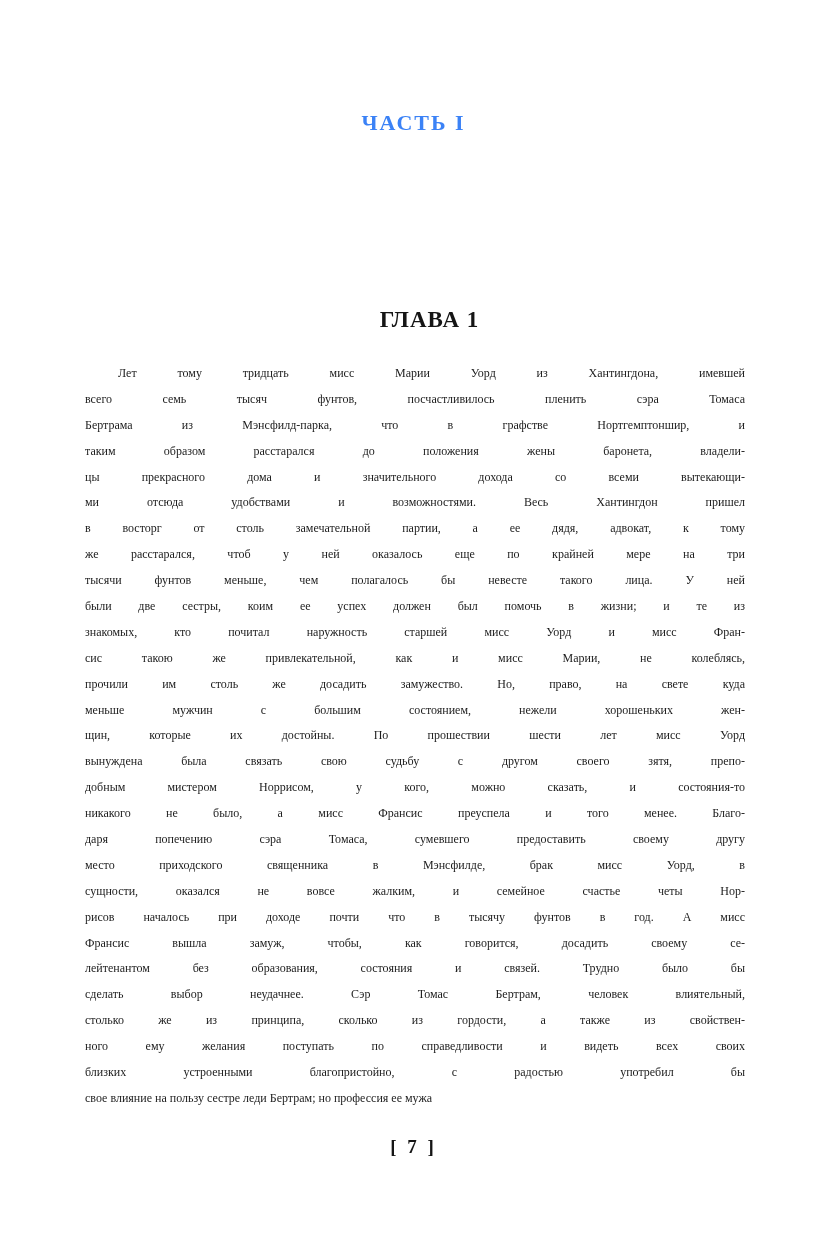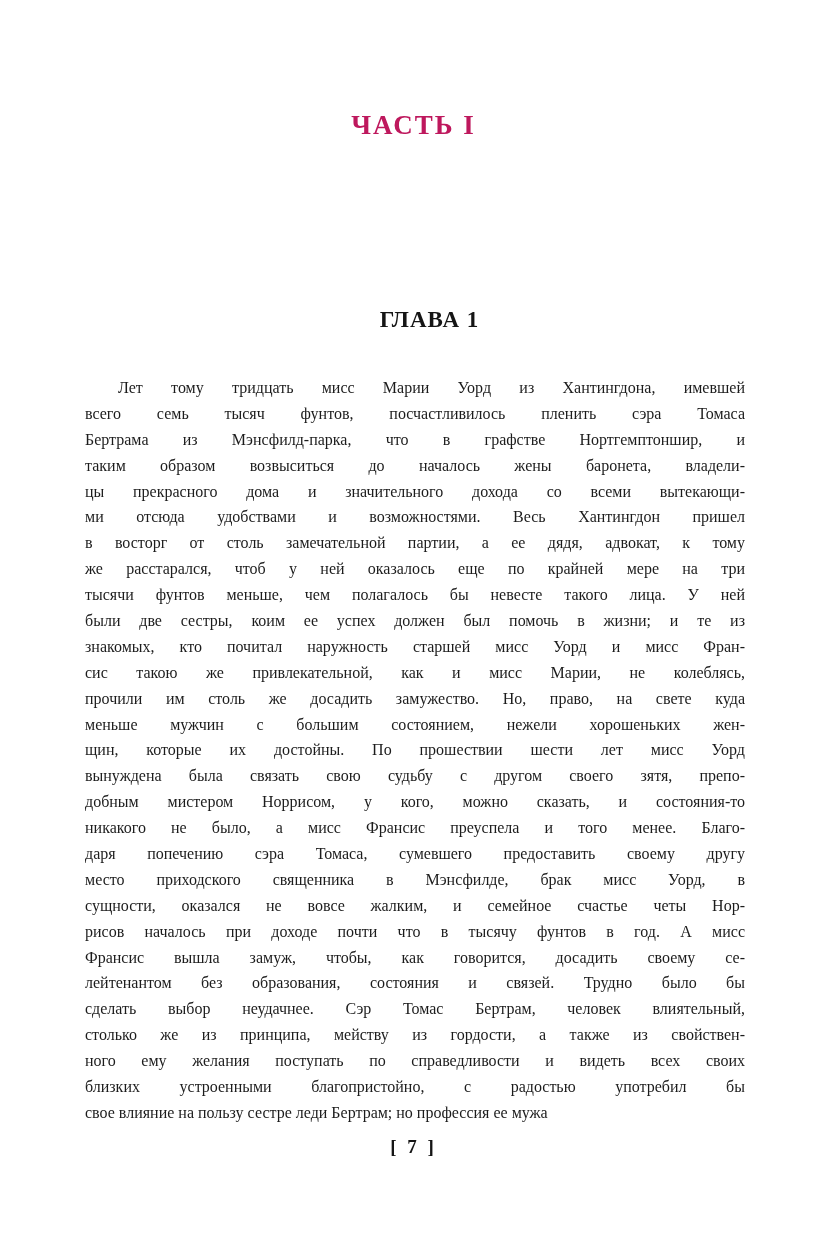--- a/index.html
+++ b/index.html
@@ -16,43 +16,43 @@
     color: #1c1c1c;
     overflow: hidden;
   }
   .part-title {
     position: absolute;
     top: 110px;
     left: 0;
     width: 100%;
     margin: 0;
     text-align: center;
-    font-size: 27px;
+    font-size: 22px;
     font-weight: bold;
     letter-spacing: 2px;
-    color: #be185d;
+    color: #3b82f6;
   }
   .chapter-title {
     position: absolute;
     top: 307px;
     left: 16px;
     width: 100%;
     margin: 0;
     text-align: center;
     font-size: 23px;
     font-weight: bold;
     letter-spacing: 1px;
     color: #151515;
   }
   .body-text {
     position: absolute;
-    top: 375px;
+    top: 361px;
     left: 85px;
     width: 660px;
-    font-size: 16px;
+    font-size: 12px;
     line-height: 25.9px;
   }
   .body-text .line {
     text-align: justify;
     text-align-last: justify;
     white-space: normal;
     height: 25.9px;
     overflow: visible;
   }
   .body-text .line.first {
@@ -78,21 +78,21 @@
 
 <div class="page">
   <h1 class="part-title">ЧАСТЬ I</h1>
 
   <h2 class="chapter-title">ГЛАВА 1</h2>
 
   <div class="body-text">
       <div class="line first">Лет тому тридцать мисс Марии Уорд из Хантингдона, имевшей</div>
       <div class="line">всего семь тысяч фунтов, посчастливилось пленить сэра Томаса</div>
       <div class="line">Бертрама из Мэнсфилд-парка, что в графстве Нортгемптоншир, и</div>
-      <div class="line">таким образом возвыситься до началось жены баронета, владели-</div>
+      <div class="line">таким образом расстарался до положения жены баронета, владели-</div>
       <div class="line">цы прекрасного дома и значительного дохода со всеми вытекающи-</div>
       <div class="line">ми отсюда удобствами и возможностями. Весь Хантингдон пришел</div>
       <div class="line">в восторг от столь замечательной партии, а ее дядя, адвокат, к тому</div>
       <div class="line">же расстарался, чтоб у ней оказалось еще по крайней мере на три</div>
       <div class="line">тысячи фунтов меньше, чем полагалось бы невесте такого лица. У ней</div>
       <div class="line">были две сестры, коим ее успех должен был помочь в жизни; и те из</div>
       <div class="line">знакомых, кто почитал наружность старшей мисс Уорд и мисс Фран-</div>
       <div class="line">сис такою же привлекательной, как и мисс Марии, не колеблясь,</div>
       <div class="line">прочили им столь же досадить замужество. Но, право, на свете куда</div>
       <div class="line">меньше мужчин с большим состоянием, нежели хорошеньких жен-</div>
@@ -100,20 +100,20 @@
       <div class="line">вынуждена была связать свою судьбу с другом своего зятя, препо-</div>
       <div class="line">добным мистером Норрисом, у кого, можно сказать, и состояния-то</div>
       <div class="line">никакого не было, а мисс Франсис преуспела и того менее. Благо-</div>
       <div class="line">даря попечению сэра Томаса, сумевшего предоставить своему другу</div>
       <div class="line">место приходского священника в Мэнсфилде, брак мисс Уорд, в</div>
       <div class="line">сущности, оказался не вовсе жалким, и семейное счастье четы Нор-</div>
       <div class="line">рисов началось при доходе почти что в тысячу фунтов в год. А мисс</div>
       <div class="line">Франсис вышла замуж, чтобы, как говорится, досадить своему се-</div>
       <div class="line">лейтенантом без образования, состояния и связей. Трудно было бы</div>
       <div class="line">сделать выбор неудачнее. Сэр Томас Бертрам, человек влиятельный,</div>
-      <div class="line">столько же из принципа, мейству из гордости, а также из свойствен-</div>
+      <div class="line">столько же из принципа, сколько из гордости, а также из свойствен-</div>
       <div class="line">ного ему желания поступать по справедливости и видеть всех своих</div>
       <div class="line">близких устроенными благопристойно, с радостью употребил бы</div>
       <div class="line last">свое влияние на пользу сестре леди Бертрам; но профессия ее мужа</div>
     </div>
 
   <div class="page-number">[ 7 ]</div>
 </div>
 
 </body></html>

